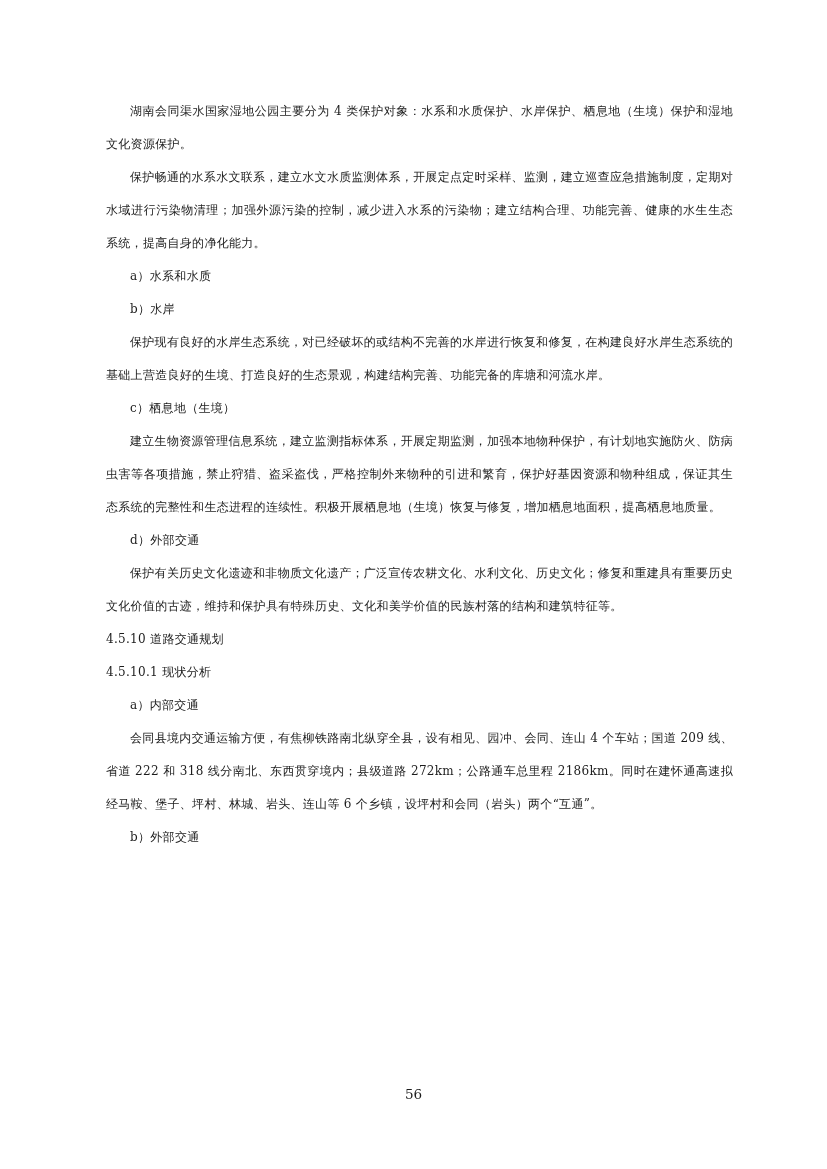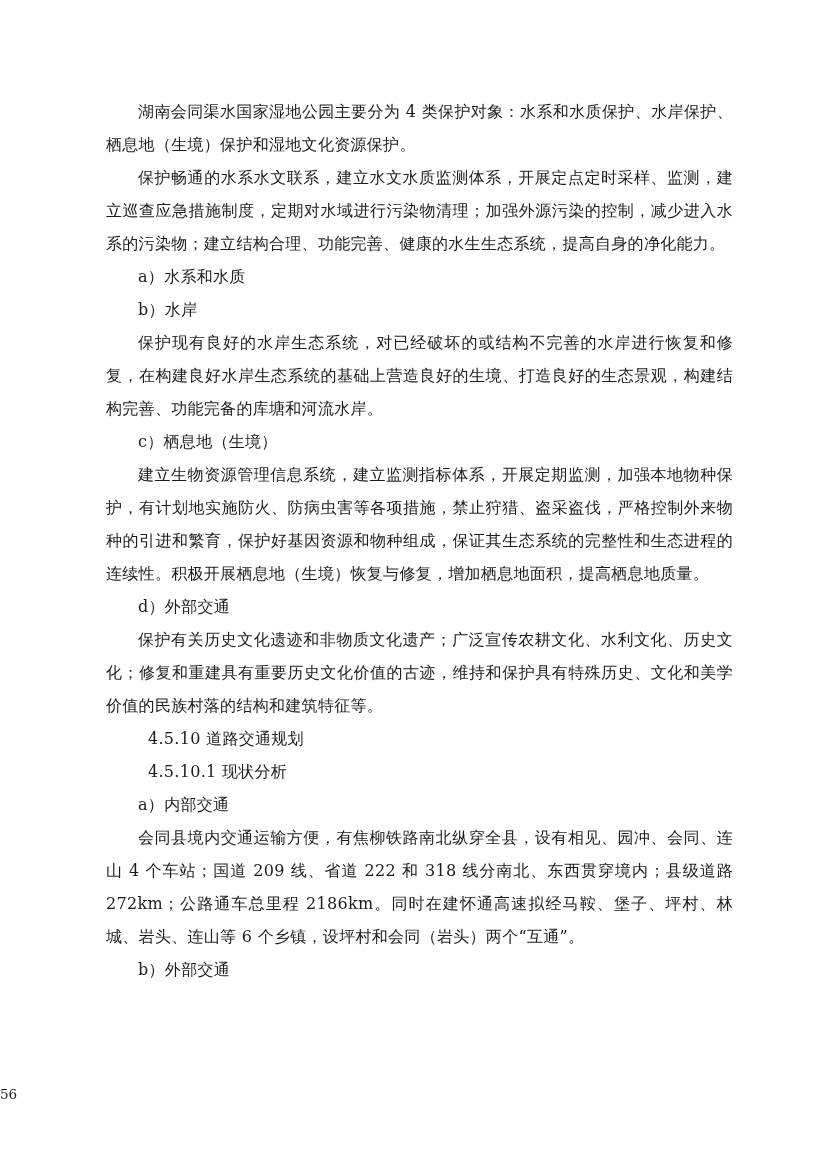--- a/index.html
+++ b/index.html
@@ -18,38 +18,37 @@
   }
   .content {
     position: absolute;
     left: 106px;
     top: 95px;
     width: 627px;
   }
   .content p {
     margin: 0;
     padding: 0;
-    font-size: 16px;
+    font-size: 12px;
     line-height: 33px;
     text-align: justify;
     letter-spacing: 0.3px;
   }
   .content p.body {
     text-indent: 2em;
   }
   .content p.heading {
     text-indent: 0;
-    margin-left: 42px;
   }
   .page-number {
     position: absolute;
     left: 0;
     right: 0;
     top: 1086px;
-    text-align: left;
+    text-align: center;
     font-size: 13.5px;
     color: #1c1c1c;
   }
 </style>
 </head>
 <body>
 
 <div class="page">
   <div class="content">
     <p class="body">湖南会同渠水国家湿地公园主要分为 4 类保护对象：水系和水质保护、水岸保护、栖息地（生境）保护和湿地文化资源保护。</p>

